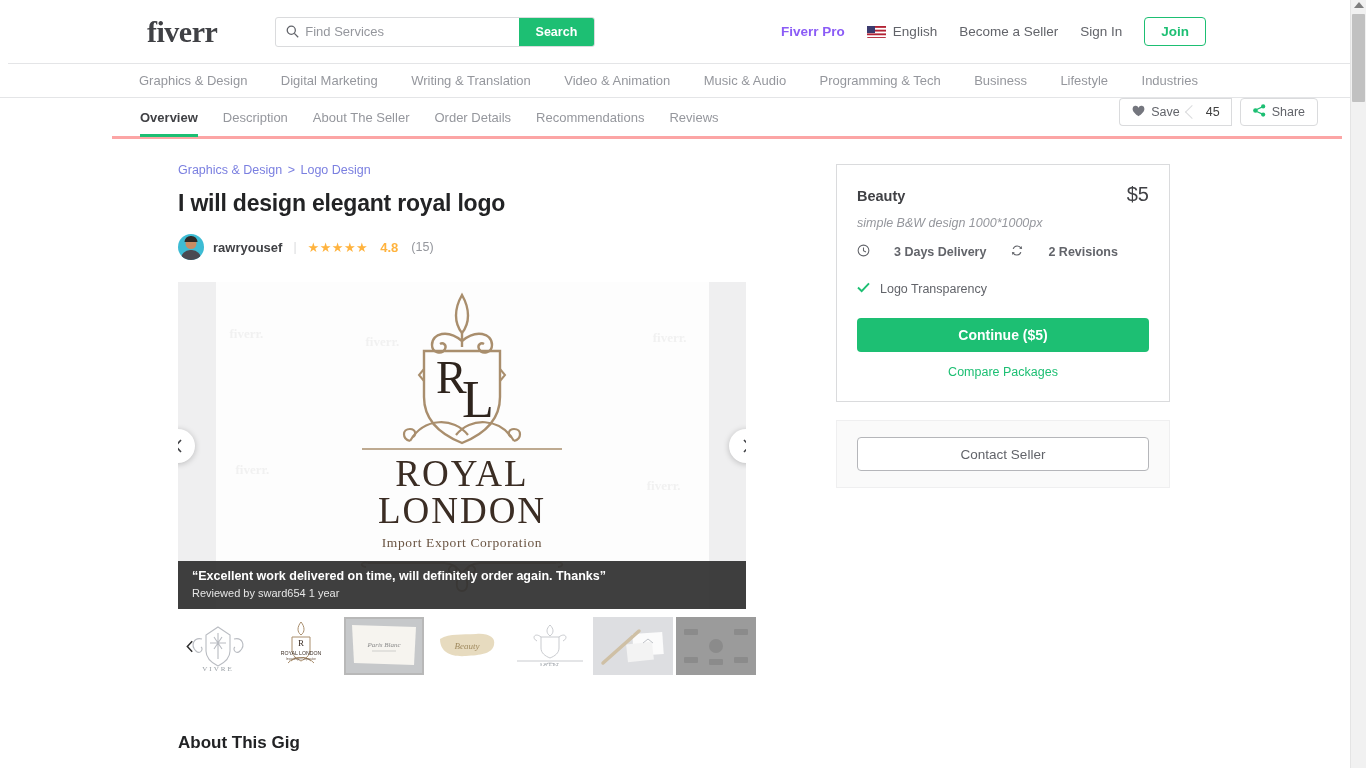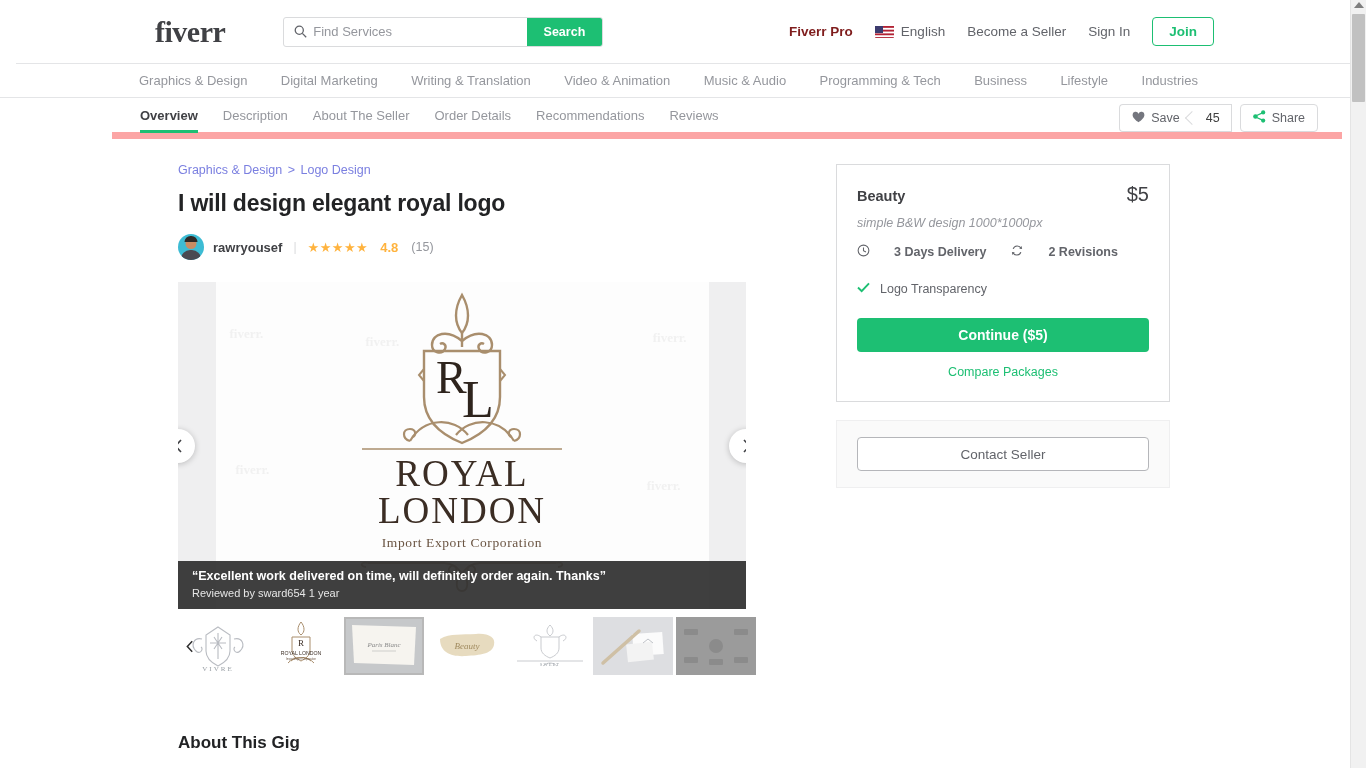--- a/index.html
+++ b/index.html
@@ -7,21 +7,21 @@
     width: 1366px; height: 768px;
     overflow: hidden;
     background: #ffffff;
     font-family: "Liberation Sans", sans-serif;
     color: #404145;
   }
   .page { position: relative; width: 1366px; height: 768px; overflow: hidden; }
 
   
   .topbar {
-    position: absolute; left: 16px; top: 0; width: 1350px; height: 64px;
+    position: absolute; left: 8px; top: 0; width: 1350px; height: 64px;
     background: #fff; border-bottom: 1px solid #e4e5e7;
     display: flex; align-items: center;
   }
   .logo {
     margin-left: 139px;
     font-family: "Liberation Serif", serif;
     font-weight: bold; font-size: 30px; letter-spacing: -0.5px;
     color: #404145; line-height: 1;
   }
   .searchwrap {
@@ -40,21 +40,21 @@
   .search-btn {
     background: #1dbf73; color: #fff; border: 0; padding: 0 17px;
     font-size: 12.5px; font-weight: bold; cursor: pointer;
     font-family: "Liberation Sans", sans-serif;
   }
   .top-right {
     margin-left: auto; margin-right: 152px;
     display: flex; align-items: center; gap: 22px;
   }
   .top-link { font-size: 13.5px; color: #62646a; cursor: pointer; white-space: nowrap; }
-  .top-link.pro { color: #7f1d1d; font-weight: bold; text-align: right; }
+  .top-link.pro { color: #8b5cf6; font-weight: bold; text-align: right; }
   .lang { display: flex; align-items: center; gap: 7px; cursor: pointer; }
   .flag {
     width: 19px; height: 13px; border-radius: 1px; overflow: hidden;
     display: block; position: relative; background: #fff;
   }
   .join-btn {
     border: 1px solid #1dbf73; color: #1dbf73; background: #fff;
     border-radius: 4px; padding: 6px 16px; font-size: 13.5px;
     font-weight: bold; cursor: pointer; font-family: "Liberation Sans", sans-serif;
   }
@@ -70,22 +70,22 @@
     justify-content: space-between; flex: 1;
   }
   .catnav a {
     font-size: 13px; color: #95979d; text-decoration: none;
     cursor: pointer; white-space: nowrap;
   }
 
   
   .subnav {
     position: absolute; left: 112px; top: 98px; width: 1230px; height: 41px;
-    background: #fff; border-bottom: 7px solid #fca5a5;
-    display: flex; align-items: flex-end;
+    background: #fff; border-bottom: 3px solid #fca5a5;
+    display: flex; align-items: flex-start;
   }
   .subnav .tabs { margin-left: 28px; display: flex; gap: 25px; height: 100%; align-items: center; }
   .tab {
     font-size: 13px; color: #95979d; cursor: pointer;
     height: 100%; display: flex; align-items: center; position: relative;
     white-space: nowrap;
   }
   .tab.active { color: #404145; font-weight: bold; }
   .tab.active::after {
     content: ""; position: absolute; left: 0; right: 0; bottom: -1px;

